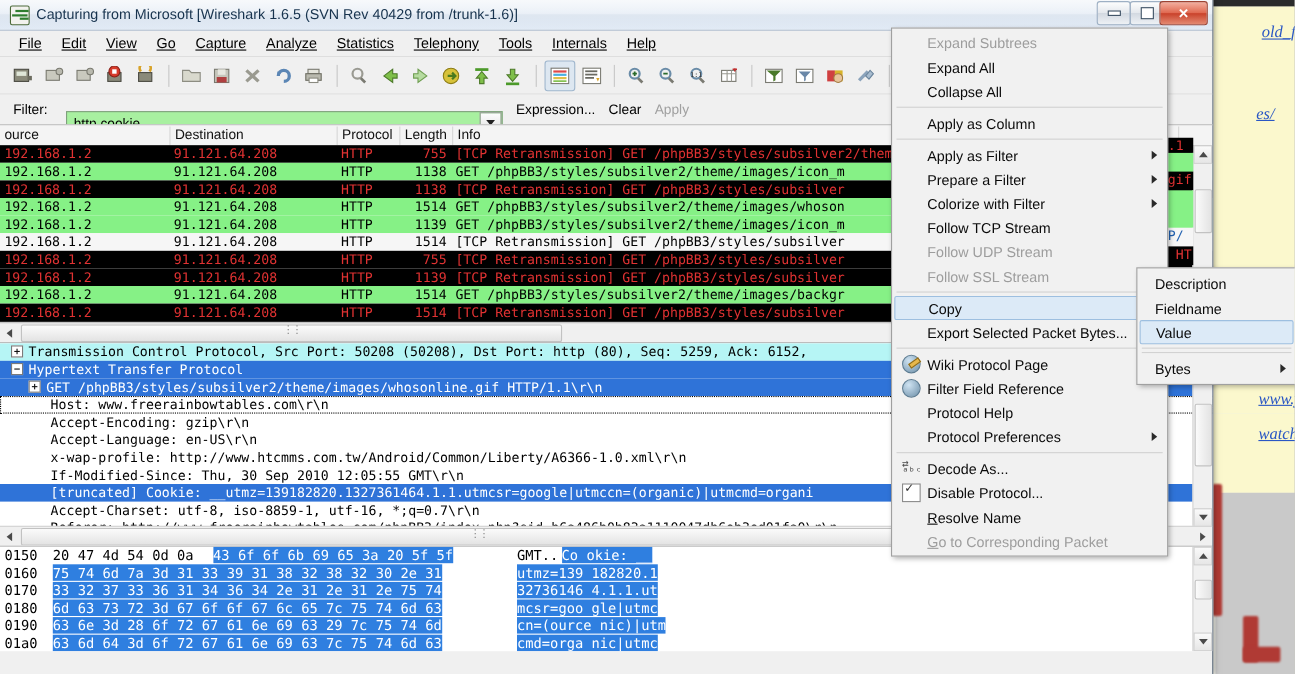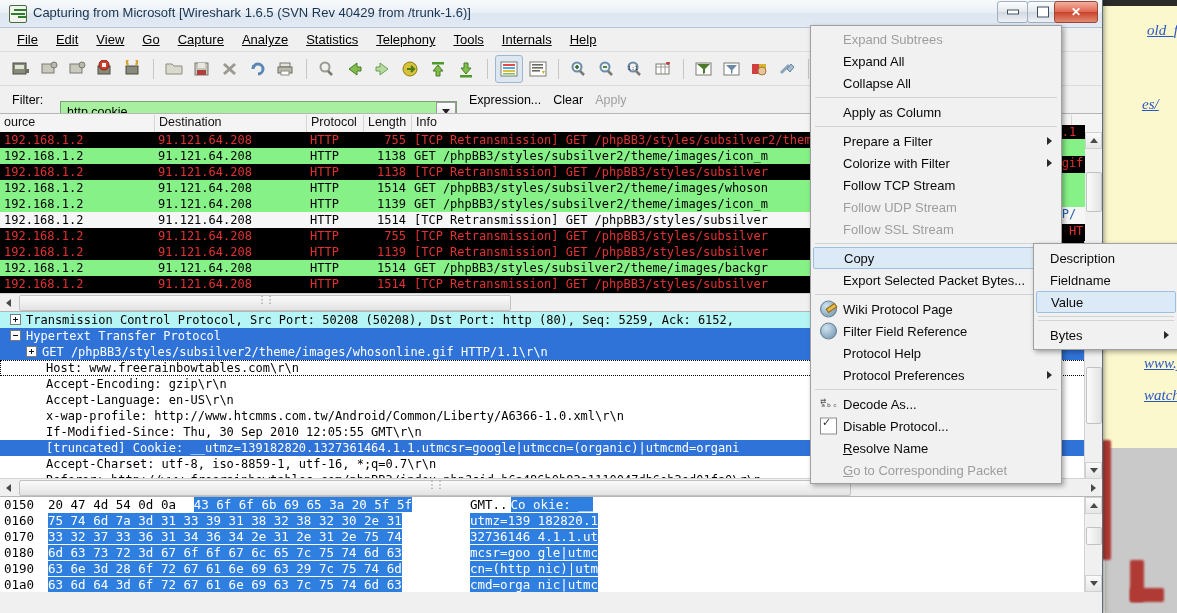--- a/index.html
+++ b/index.html
@@ -656,21 +656,21 @@
           <span class="hx" style="left:44px"></span>
           <span class="hx hl" style="left:44px">6d 63 73 72 3d 67 6f 6f  67 6c 65 7c 75 74 6d 63</span>
           <span class="as" style="left:466px"></span>
           <span class="as hl" style="left:466px">mcsr=goo gle|utmc</span>
         </div>
         <div class="brow" style="top: 64px;">
           <span class="off">0190</span>
           <span class="hx" style="left:44px"></span>
           <span class="hx hl" style="left:44px">63 6e 3d 28 6f 72 67 61  6e 69 63 29 7c 75 74 6d</span>
           <span class="as" style="left:466px"></span>
-          <span class="as hl" style="left:466px">cn=(http nic)|utm</span>
+          <span class="as hl" style="left:466px">cn=(ource nic)|utm</span>
         </div>
         <div class="brow" style="top: 80px;">
           <span class="off">01a0</span>
           <span class="hx" style="left:44px"></span>
           <span class="hx hl" style="left:44px">63 6d 64 3d 6f 72 67 61  6e 69 63 7c 75 74 6d 63</span>
           <span class="as" style="left:466px"></span>
           <span class="as hl" style="left:466px">cmd=orga nic|utmc</span>
         </div>
       </div>
     <div id="b-vscroll">
@@ -705,20 +705,24 @@
     </div>
     <div class="mrow">
       <span>Collapse All</span>
     </div>
     <div class="sep"></div>
     <div class="mrow">
       <span>Apply as Column</span>
     </div>
     <div class="sep"></div>
     <div class="mrow">
+      <span>Apply as Filter</span>
+      <span class="arrow"></span>
+    </div>
+    <div class="mrow">
       <span>Prepare a Filter</span>
       <span class="arrow"></span>
     </div>
     <div class="mrow">
       <span>Colorize with Filter</span>
       <span class="arrow"></span>
     </div>
     <div class="mrow">
       <span>Follow TCP Stream</span>
     </div>

